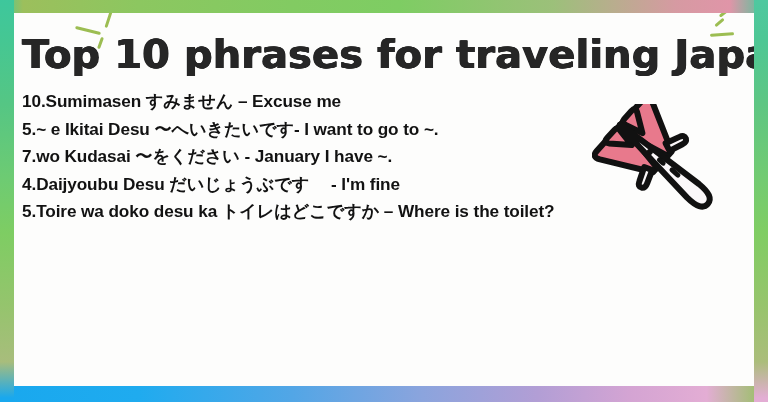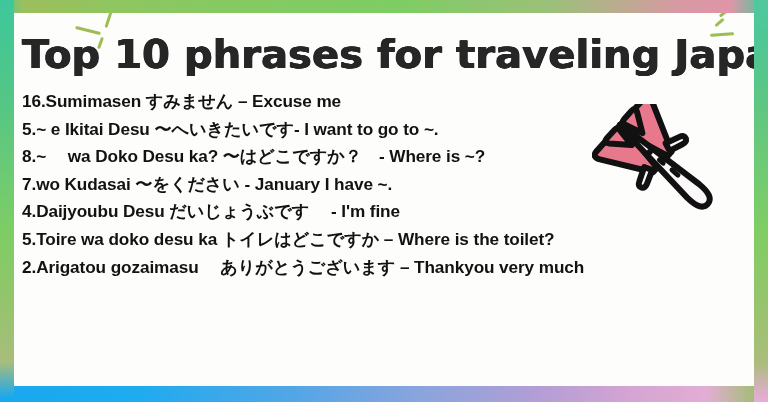--- a/index.html
+++ b/index.html
@@ -164,27 +164,25 @@
 
   <div class="sparkles sparkle-right">
     <span class="spark sr1"></span>
     <span class="spark sr2"></span>
     <span class="spark sr3"></span>
   </div>
 
   <h1 class="title">Top 10 phrases for traveling Japan</h1>
 
   <ul class="phrase-list">
-    <li class="phrase-item">16.Sumimasen すみません – Excuse me</li>
+    <li class="phrase-item">10.Sumimasen すみません – Excuse me</li>
     <li class="phrase-item">5.~ e Ikitai Desu 〜へいきたいです- I want to go to ~.</li>
-    <li class="phrase-item">8.~　 wa Doko Desu ka? 〜はどこですか？　- Where is ~?</li>
     <li class="phrase-item">7.wo Kudasai 〜をください - January I have ~.</li>
     <li class="phrase-item">4.Daijyoubu Desu だいじょうぶです　 - I'm fine</li>
     <li class="phrase-item">5.Toire wa doko desu ka トイレはどこですか – Where is the toilet?</li>
-    <li class="phrase-item">2.Arigatou gozaimasu 　ありがとうございます – Thankyou very much</li>
   </ul>
 
   <div class="airplane">
     <svg viewBox="0 0 145 125" xmlns="http://www.w3.org/2000/svg">
       <g transform="rotate(42 72 62)">
 
         <path d="M68 46 L20 22 Q12 19 12 27 L12 60 Q12 66 19 64 L68 52 Z" fill="#e8798c" stroke="#111111" stroke-width="6" stroke-linejoin="round"></path>
 
         <path d="M68 74 L20 100 Q12 104 12 96 L12 64 Q12 58 19 60 L68 68 Z" fill="#e8798c" stroke="#111111" stroke-width="6" stroke-linejoin="round"></path>
 

